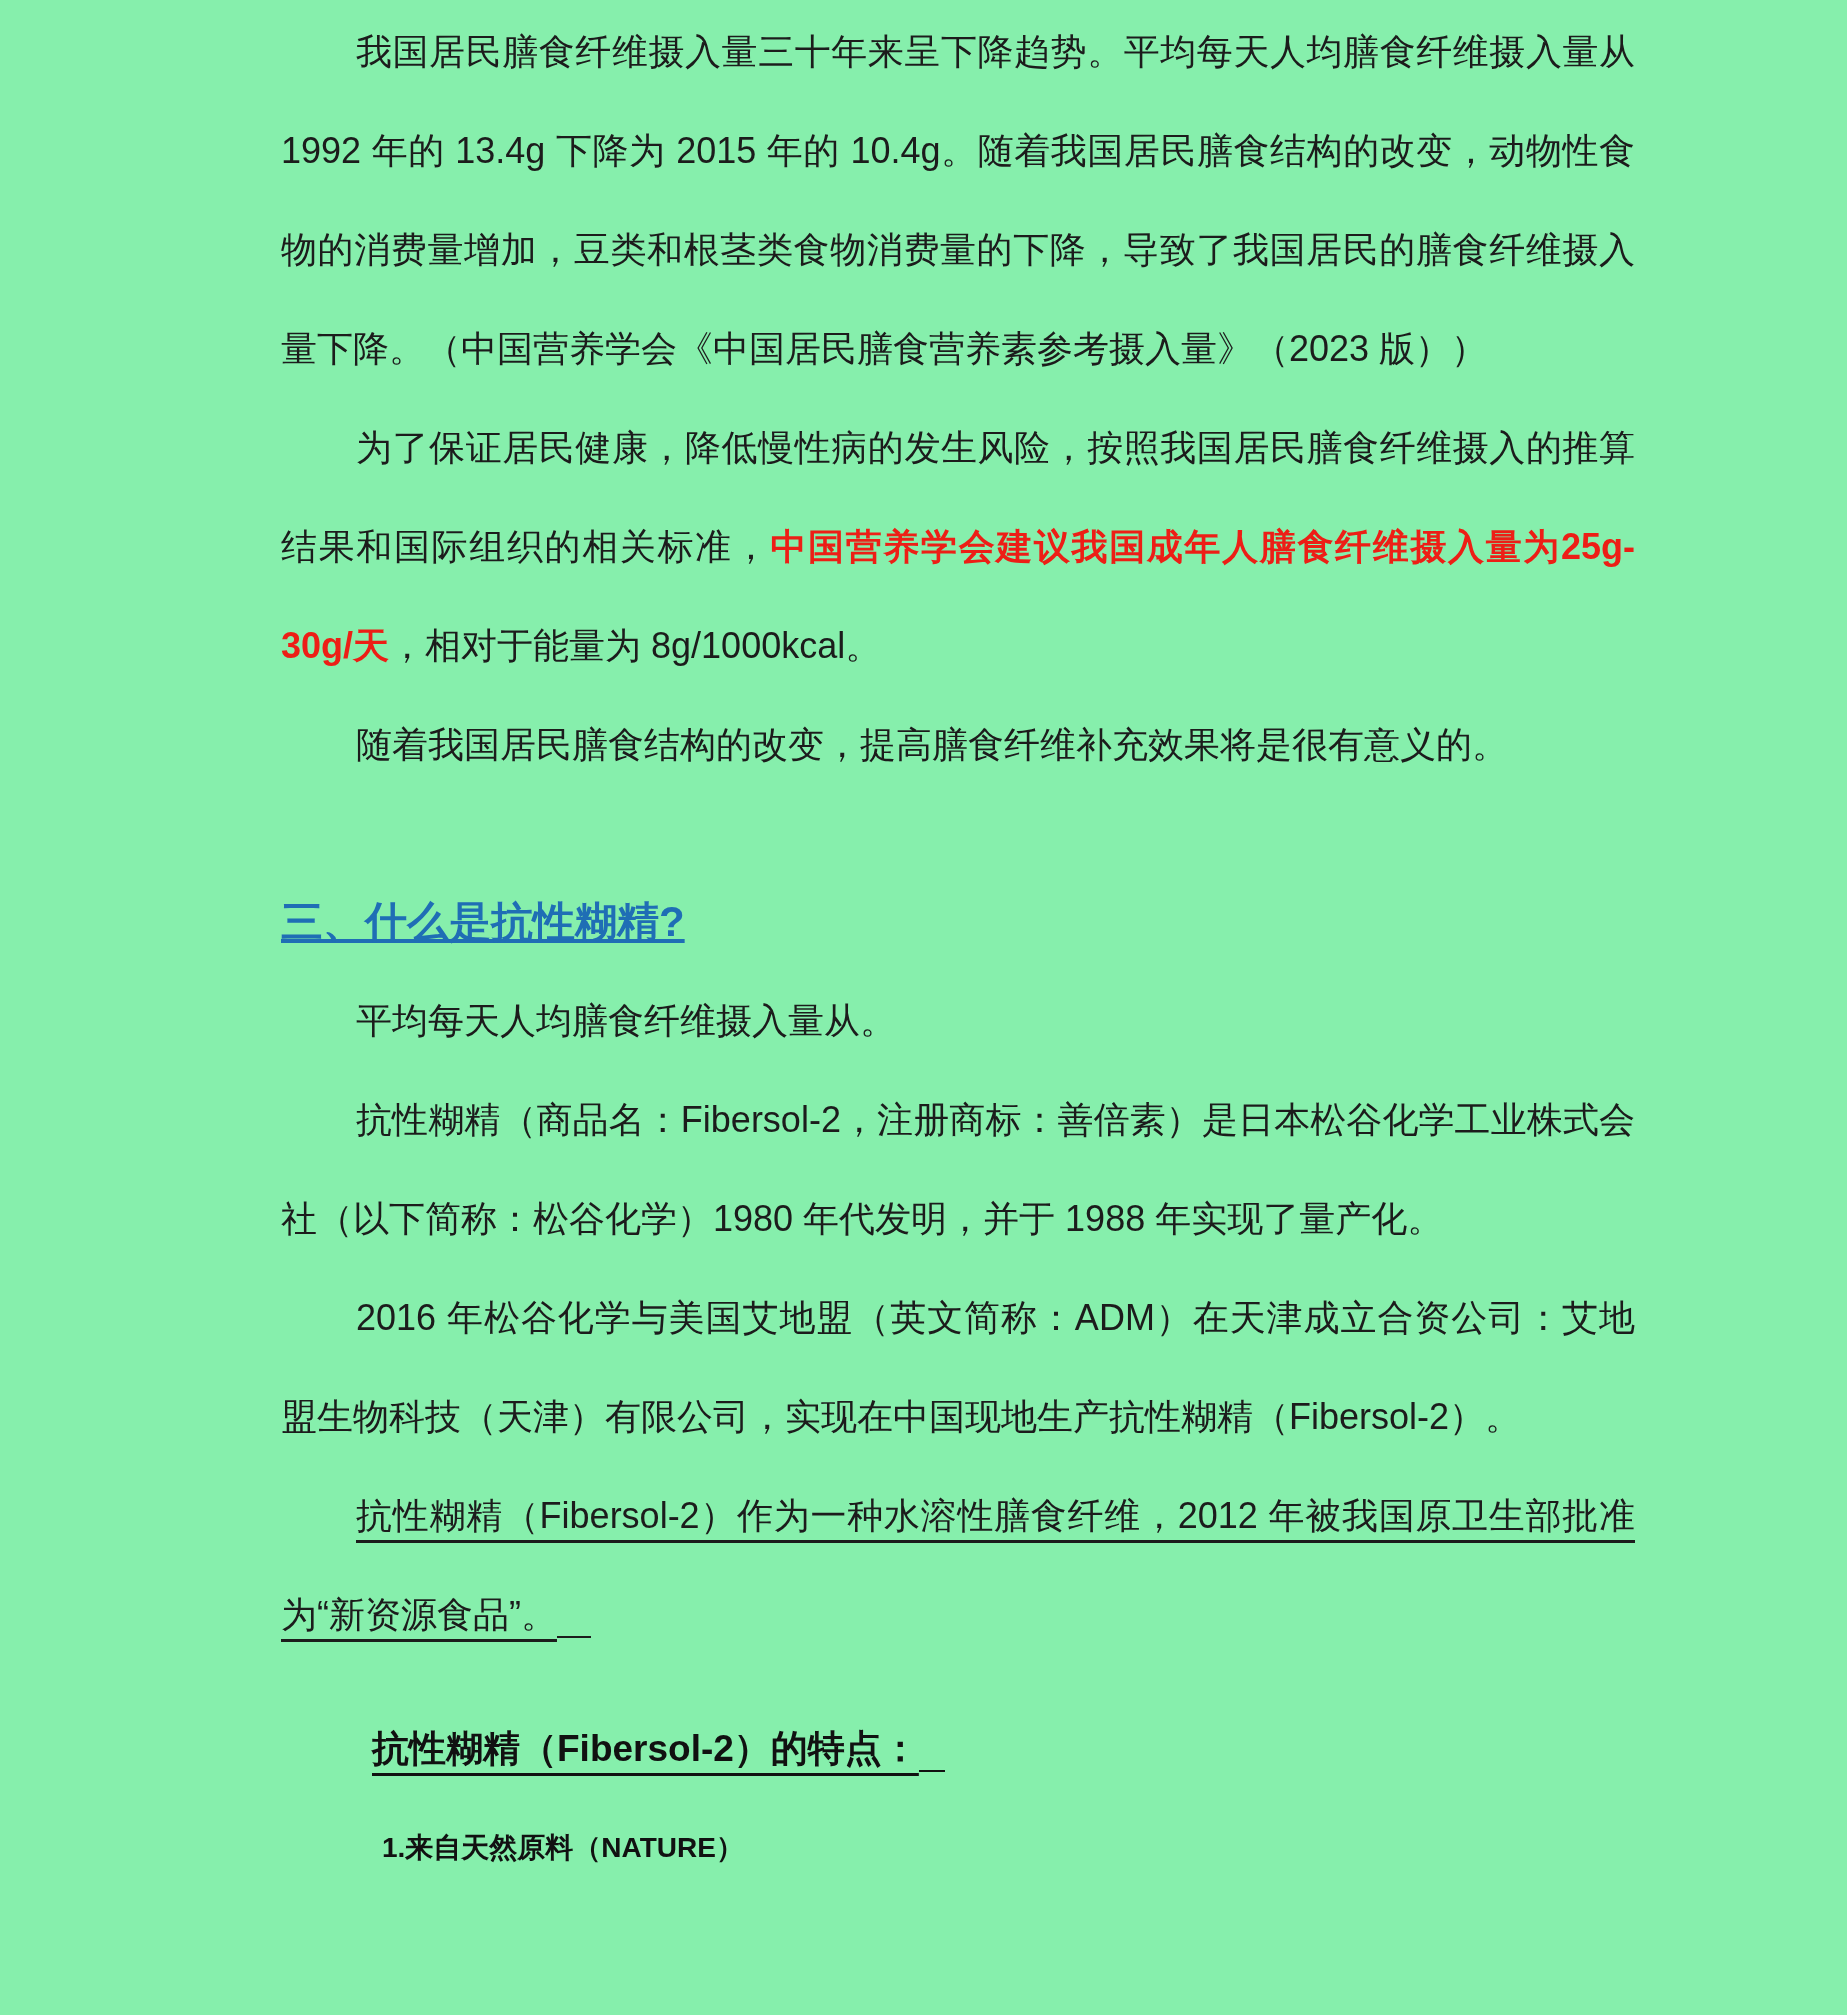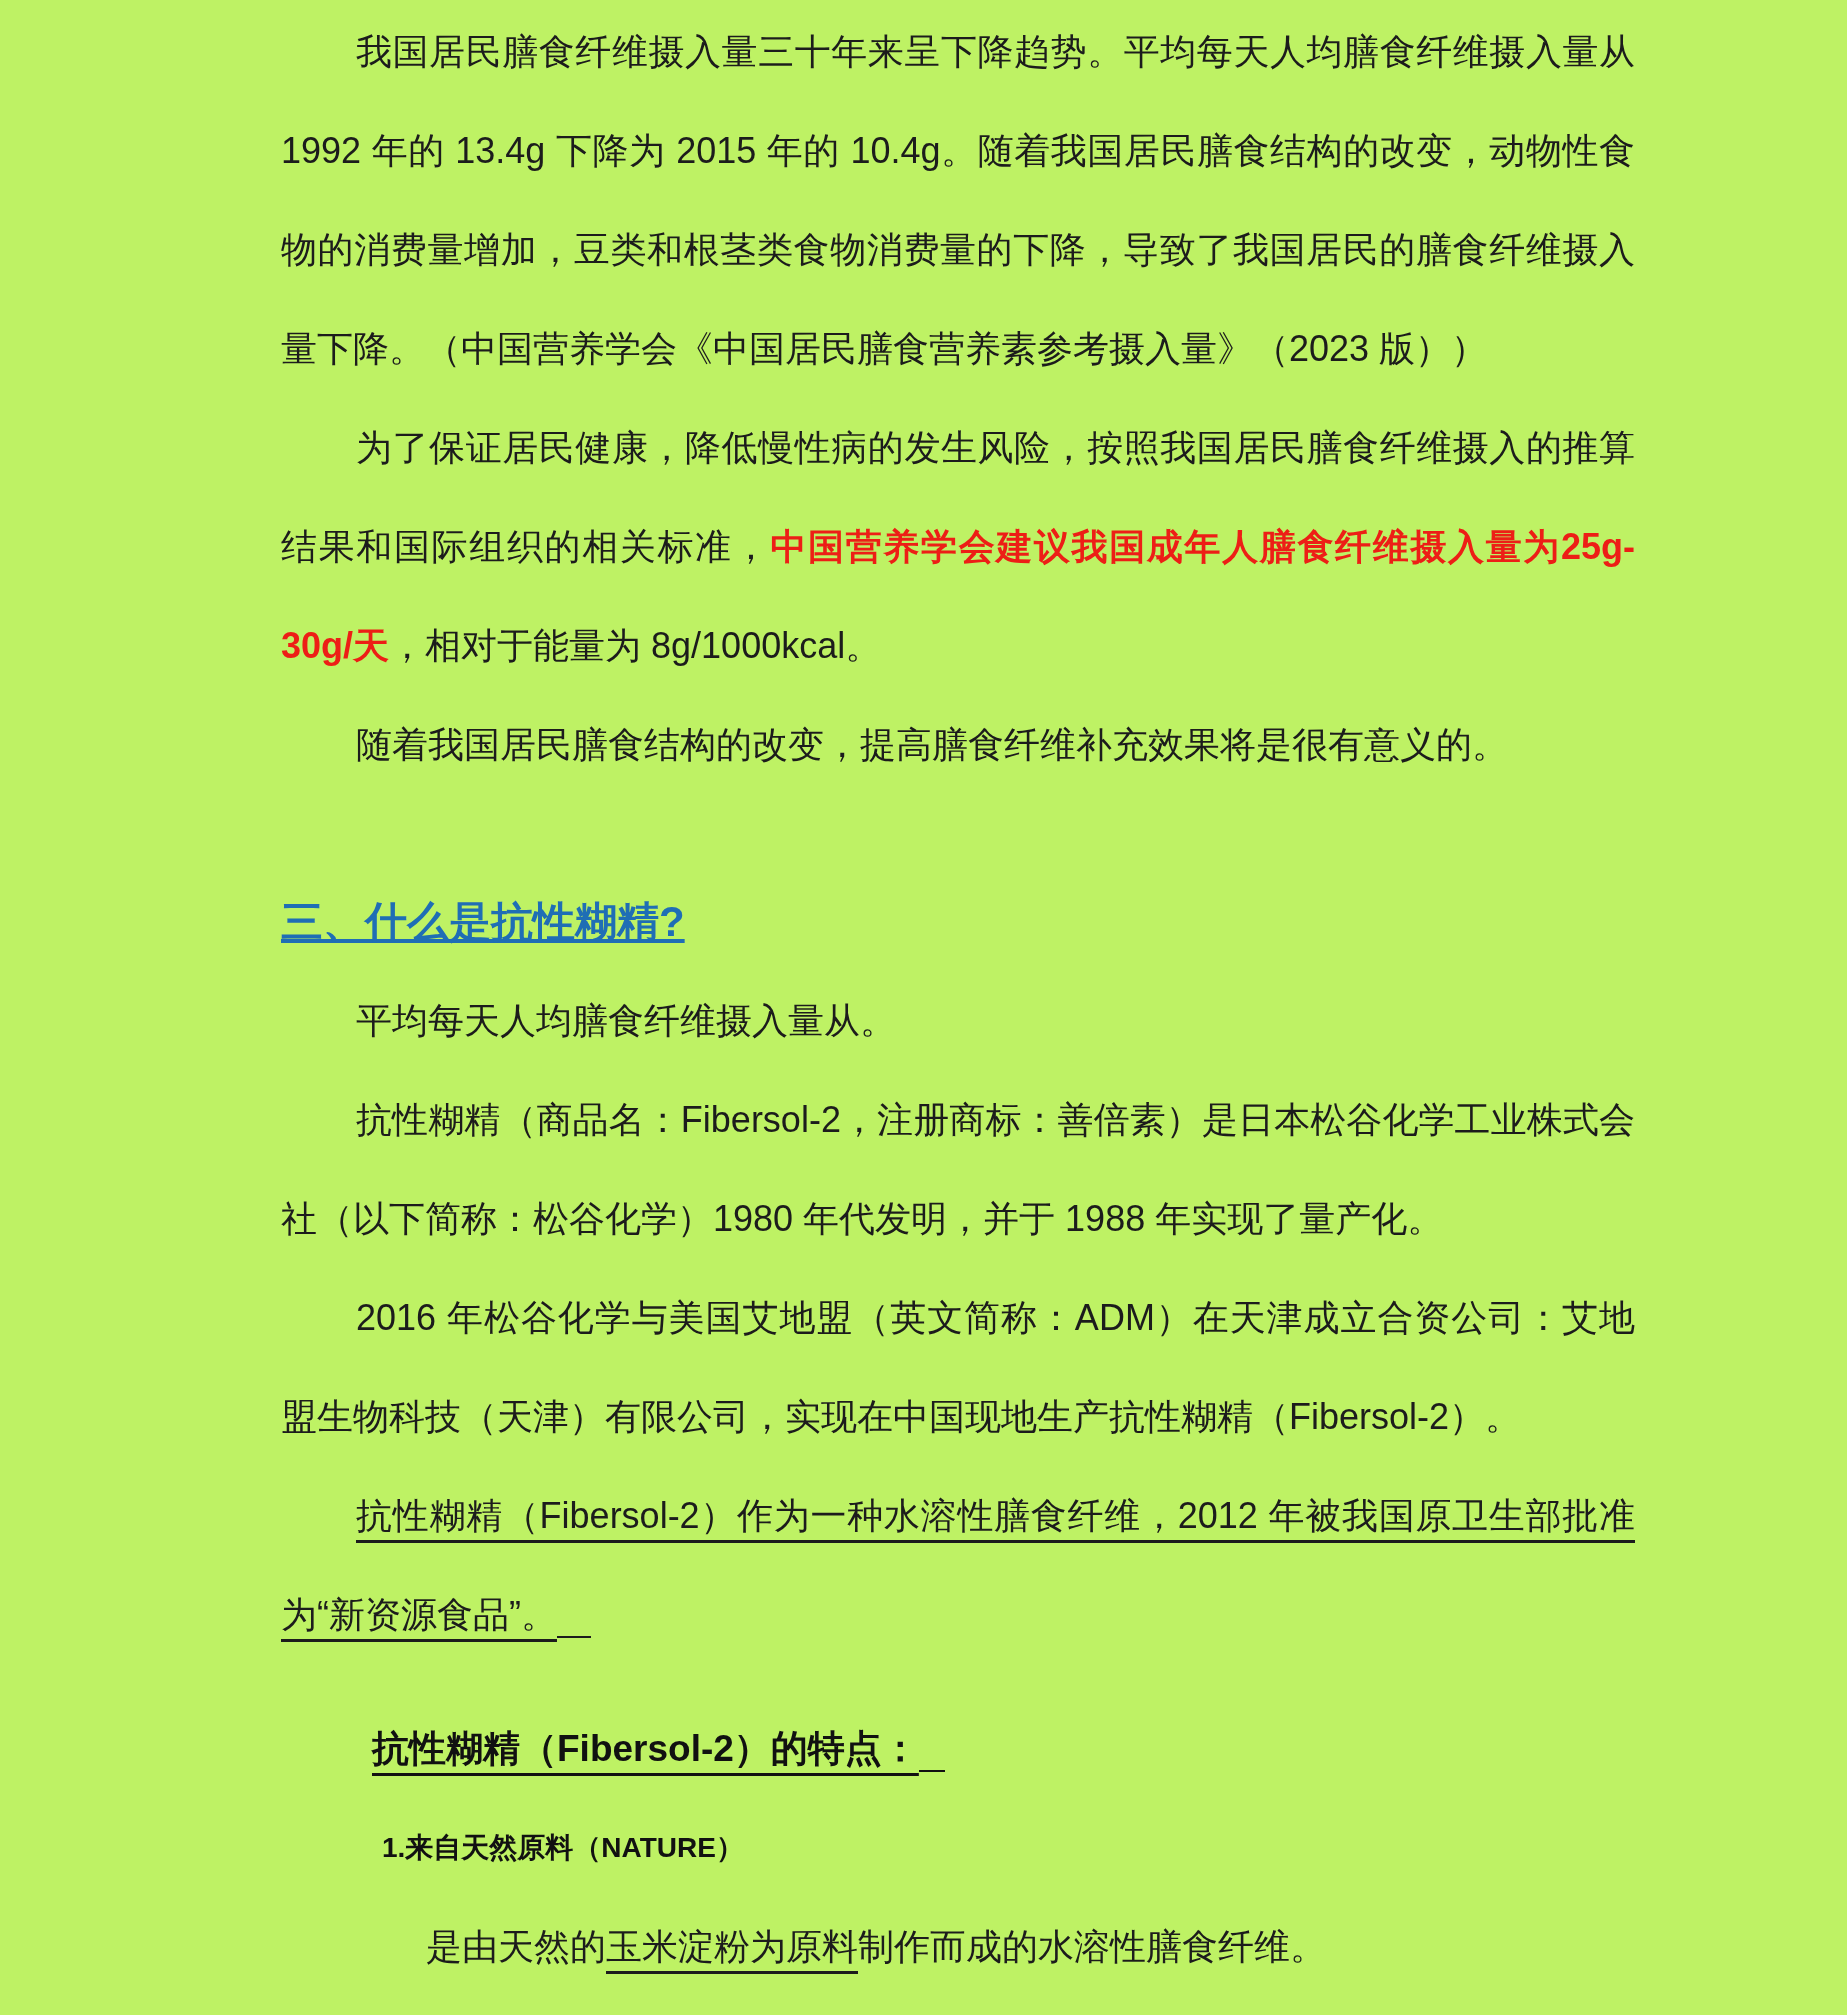--- a/index.html
+++ b/index.html
@@ -5,21 +5,21 @@
   html, body { margin: 0; padding: 0; }
   body {
     width: 1848px; height: 2015px;
     background: #ffffff;
     font-family: "Liberation Sans", "DejaVu Sans", sans-serif;
     overflow: hidden;
   }
   .page {
     position: relative;
     width: 1848px; height: 2015px;
-    background: #bef264;
+    background: #86efac;
   }
   .doc {
     position: absolute;
     left: 281px; top: 1.6px;
     width: 1354px;
     color: #1c1c1c;
   }
   p.body {
     margin: 0;
     font-size: 36px;
@@ -92,17 +92,16 @@
     <p class="body"><span>抗性糊精（商品名：Fibersol-2，注册商标：善倍素）是日本松谷化学工业株式会社（以下简称：松谷化学）1980 年代发明，并于 1988 年实现了量产化。</span></p>
 
     <p class="body"><span>2016 年松谷化学与美国艾地盟（英文简称：ADM）在天津成立合资公司：艾地盟生物科技（天津）有限公司，实现在中国现地生产抗性糊精（Fibersol-2）。</span></p>
 
     <p class="body"><span class="u">抗性糊精（Fibersol-2）作为一种水溶性膳食纤维，2012 年被我国原卫生部批准为“新资源食品”。</span><span class="utail"></span></p>
 
     <h2 class="features-heading"><span class="u">抗性糊精（Fibersol-2）的特点：</span><span class="utail"></span></h2>
 
     <h3 class="feature-title"><span>1.来自天然原料（NATURE）</span></h3>
 
-    <p class="feature-desc"><span>是由天然的</span><span class="u">玉米淀粉为原料</span><span>制作而成的水溶性膳食纤维。</span></p>
 
   </div>
 </div>
 
 
 </body></html>

